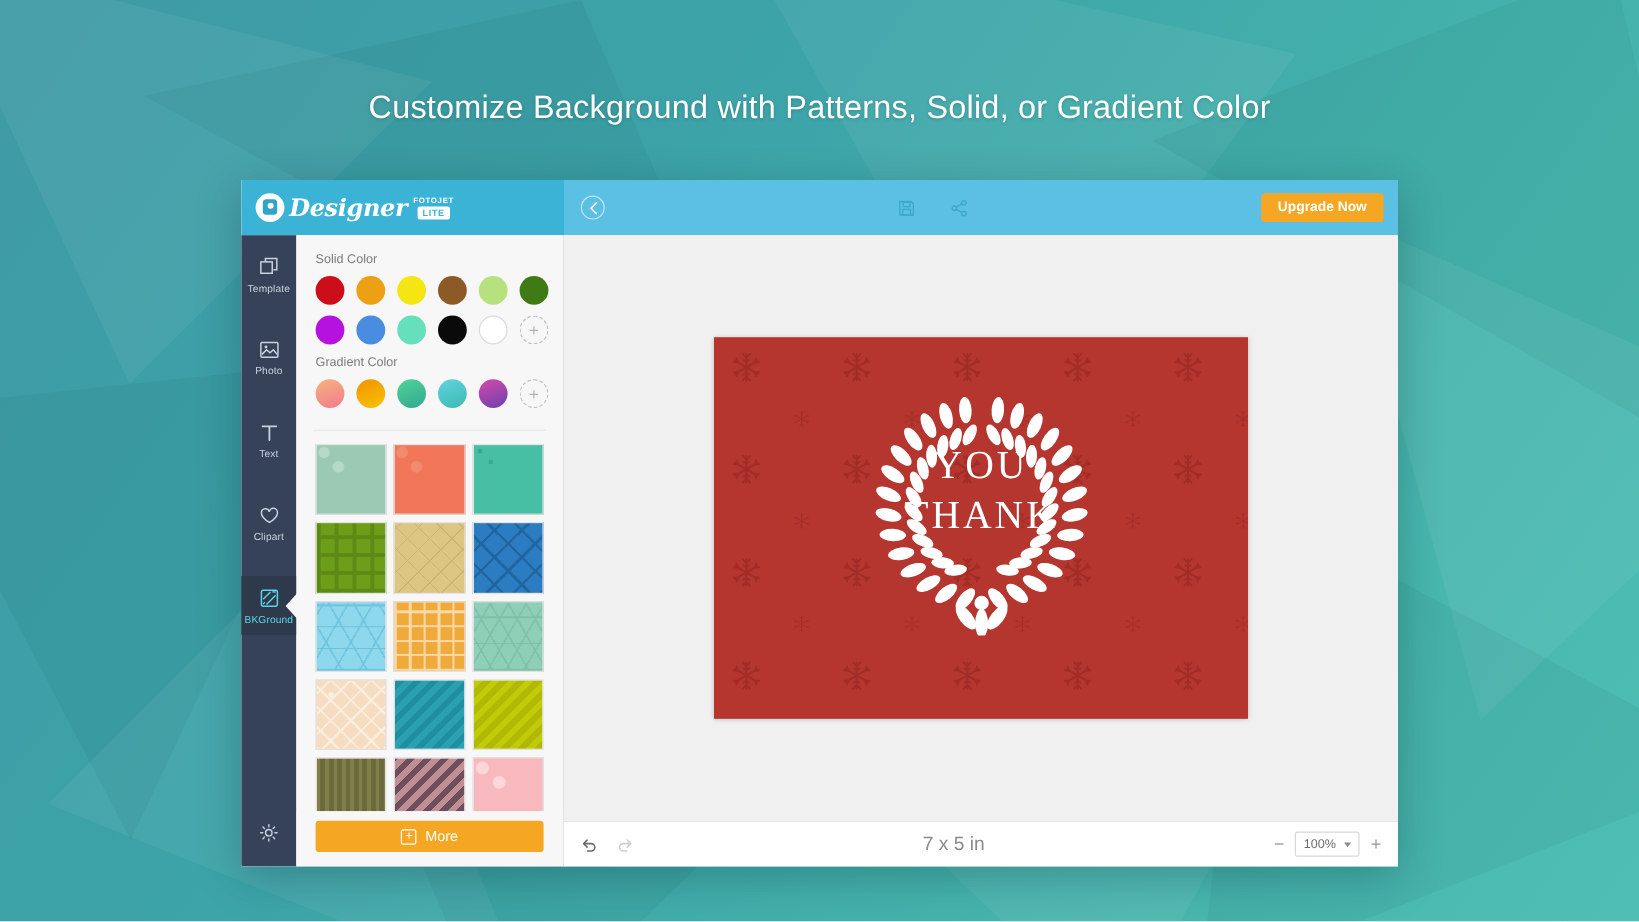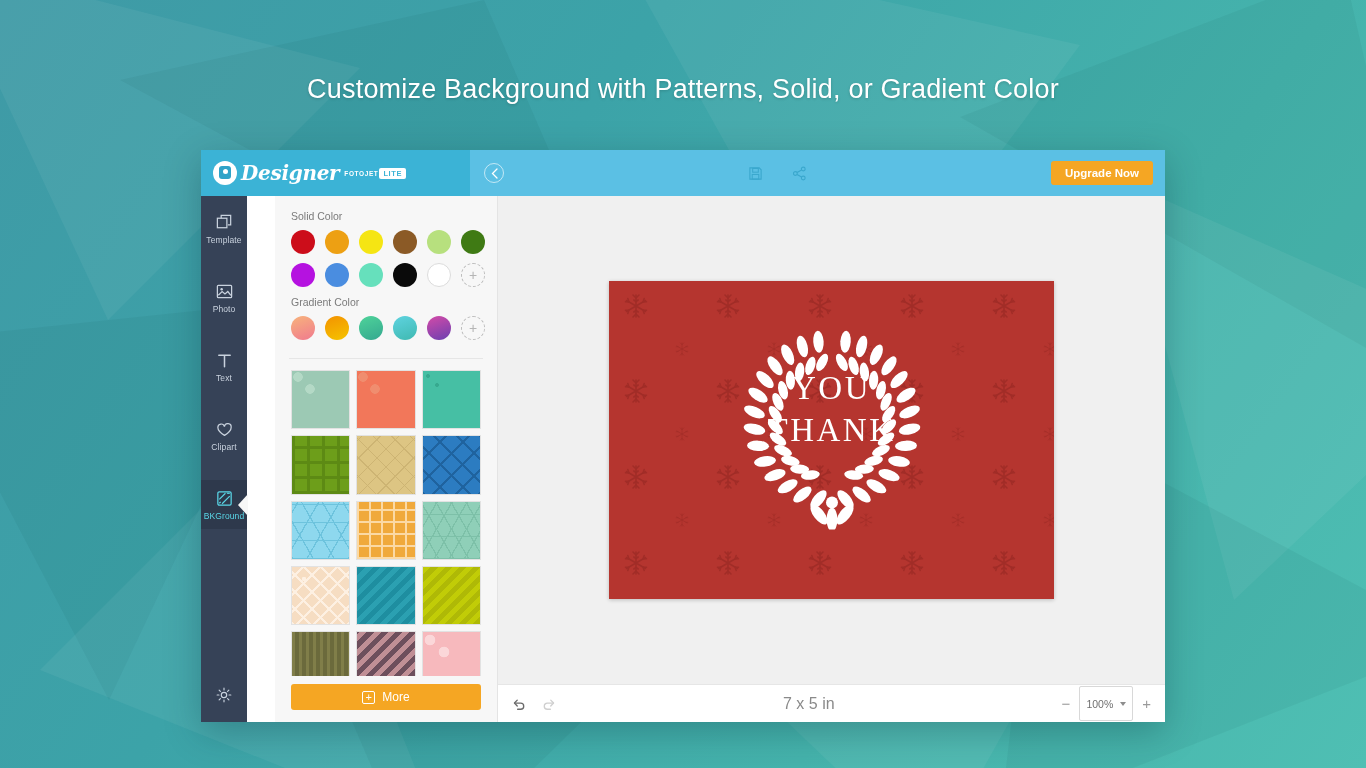--- a/index.html
+++ b/index.html
@@ -54,21 +54,21 @@
   }
   .logo-mark::after {
     content: ""; position: absolute; left: 9.5px; top: 8px;
     width: 5px; height: 5px; border-radius: 50%; background: #ffffff;
   }
   .logo-word {
     color: #ffffff; font-size: 20px; font-style: italic;
     font-family: "DejaVu Serif", serif; font-weight: 700;
     letter-spacing: -.3px;
   }
-  .logo-badge { display: flex; flex-direction: row; align-items: center; gap: 1px; margin-left: 1px; }
+  .logo-badge { display: flex; flex-direction: column; align-items: center; gap: 1px; margin-left: 1px; }
   .logo-badge .b1 { color: #ffffff; font-size: 6.5px; letter-spacing: .6px; font-weight: 700; }
   .logo-badge .b2 {
     color: #3bb3d6; background: #ffffff; border-radius: 2px;
     font-size: 7.5px; font-weight: 700; padding: 1px 4px; letter-spacing: .6px;
   }
   .actionbar {
     flex: 1; background: #5bc0e4;
     display: flex; align-items: center; padding: 0 12px 0 14px;
   }
   .back-btn {
@@ -101,21 +101,20 @@
     content: ""; position: absolute; right: -1px; top: 50%; transform: translateY(-50%);
     border-top: 11px solid transparent; border-bottom: 11px solid transparent;
     border-right: 10px solid #f7f7f7;
   }
   .rail-gear { margin-top: auto; margin-bottom: 14px; cursor: pointer; color: #c9d2de; }
 
   .panel {
     width: 223px; background: #f7f7f7; border-right: 1px solid #e4e4e4;
     display: flex; flex-direction: column; padding: 0 0 0 0; overflow: hidden;
     position: relative;
-    margin-left: 28px;
   }
   .panel-inner { padding: 14px 16px 0 16px; }
   .sect-title { font-size: 10.5px; color: #7b7b7b; margin-bottom: 8px; }
   .swatch-row { display: flex; gap: 10px; margin-bottom: 9px; }
   .sw { width: 24px; height: 24px; border-radius: 50%; cursor: pointer; flex: 0 0 24px; }
   .sw.white { border: 1px solid #dcdcdc; }
   .sw.add {
     border: 1px dashed #bdbdbd; background: transparent;
     display: flex; align-items: center; justify-content: center;
     color: #b5b5b5; font-size: 14px; line-height: 1;
@@ -164,21 +163,21 @@
   .statusbar {
     height: 38px; flex: 0 0 38px; background: #ffffff;
     border-top: 1px solid #e6e6e6;
     display: flex; align-items: center; padding: 0 14px; gap: 14px;
   }
   .sb-icon { cursor: pointer; display: flex; align-items: center; }
   .sb-mid { flex: 1; text-align: center; font-size: 16px; color: #8a8a8a; }
   .zoomctl { display: flex; align-items: center; gap: 9px; }
   .zoom-pm { color: #9a9a9a; font-size: 15px; cursor: pointer; line-height: 1; user-select: none; }
   .zoom-sel {
-    border: 1px solid #d8d8d8; border-radius: 2px; height: 35px;
+    border: 1px solid #d8d8d8; border-radius: 2px; height: 21px;
     display: flex; align-items: center; gap: 7px; padding: 0 6px;
     font-size: 10.5px; color: #6f6f6f; cursor: pointer;
   }
   .caret { width: 0; height: 0; border-left: 3.5px solid transparent; border-right: 3.5px solid transparent; border-top: 4px solid #8d8d8d; }
 </style>
 </head>
 <body>
 
 <div id="stage">
 

